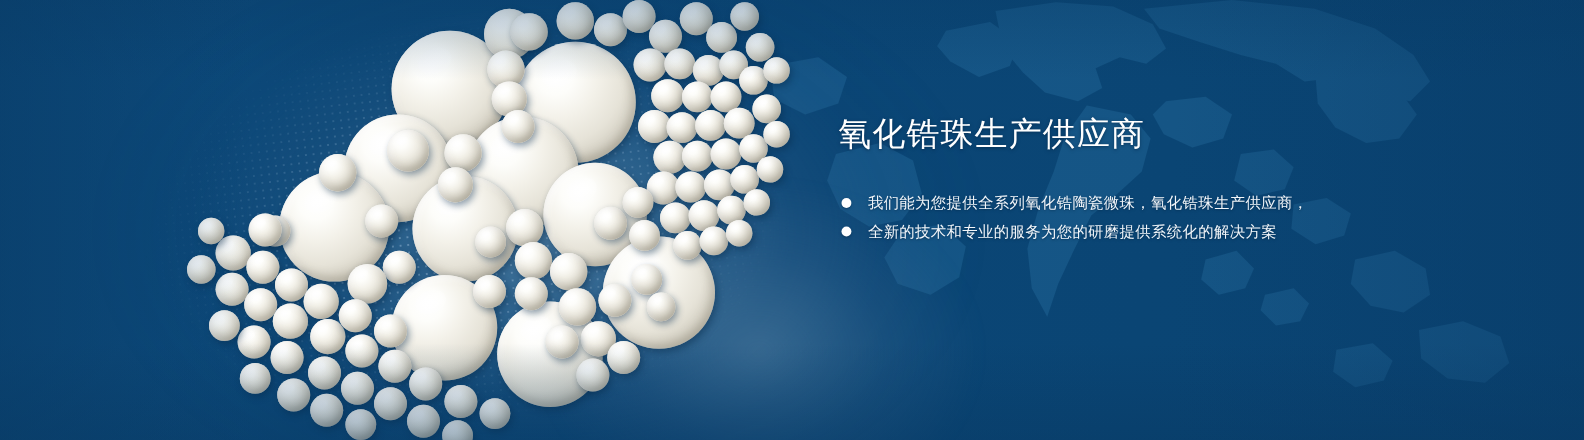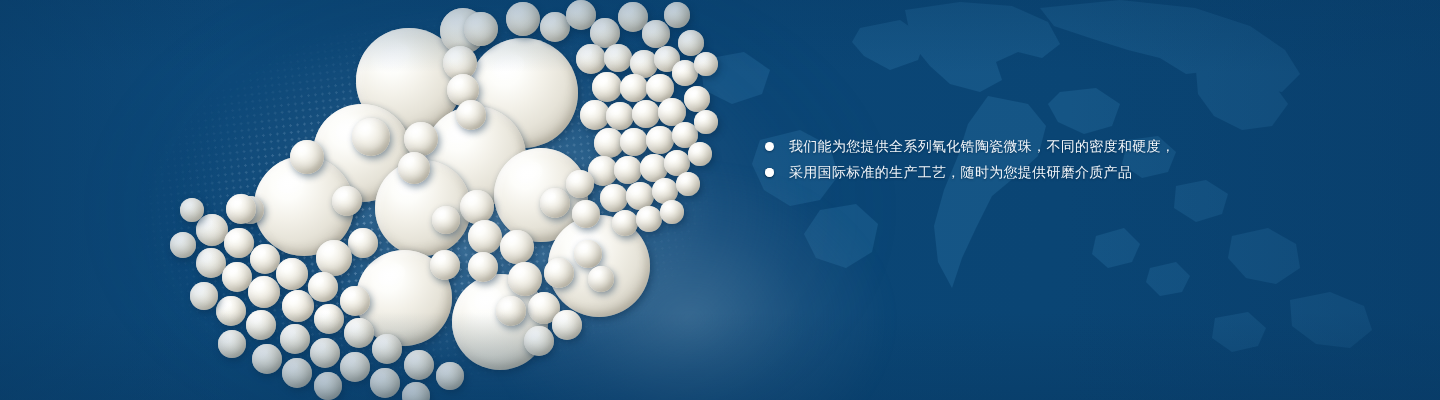--- a/index.html
+++ b/index.html
@@ -247,29 +247,27 @@
     <div class="bead" style="left:566px;top:170px;width:28px;height:28px;"></div>
     <div class="bead" style="left:572px;top:200px;width:28px;height:28px;"></div>
     <div class="bead" style="left:544px;top:258px;width:30px;height:30px;"></div>
     <div class="bead" style="left:574px;top:240px;width:28px;height:28px;"></div>
     <div class="bead" style="left:588px;top:266px;width:26px;height:26px;"></div>
   </div>
 
   <div class="bg-vignette"></div>
 
   <div class="copy">
+    <div class="headline">氧化锆珠生产供应商</div>
 
     <ul class="bullets">
       <li class="bullet">
         <span class="dot"></span>
-        <span>我们能为您提供全系列氧化锆陶瓷微珠，不同的密度和硬度，</span><br>
+        <span>我们能为您提供全系列氧化锆陶瓷微珠，氧化锆珠生产供应商，</span><br>
       </li>
       <li class="bullet">
         <span class="dot"></span>
-      </li>
-      <li class="bullet">
-        <span class="dot"></span>
-        <span>采用国际标准的生产工艺，随时为您提供研磨介质产品</span>
+        <span>全新的技术和专业的服务为您的研磨提供系统化的解决方案</span>
       </li>
     </ul>
   </div>
 
 </div>
 
 </body></html>

